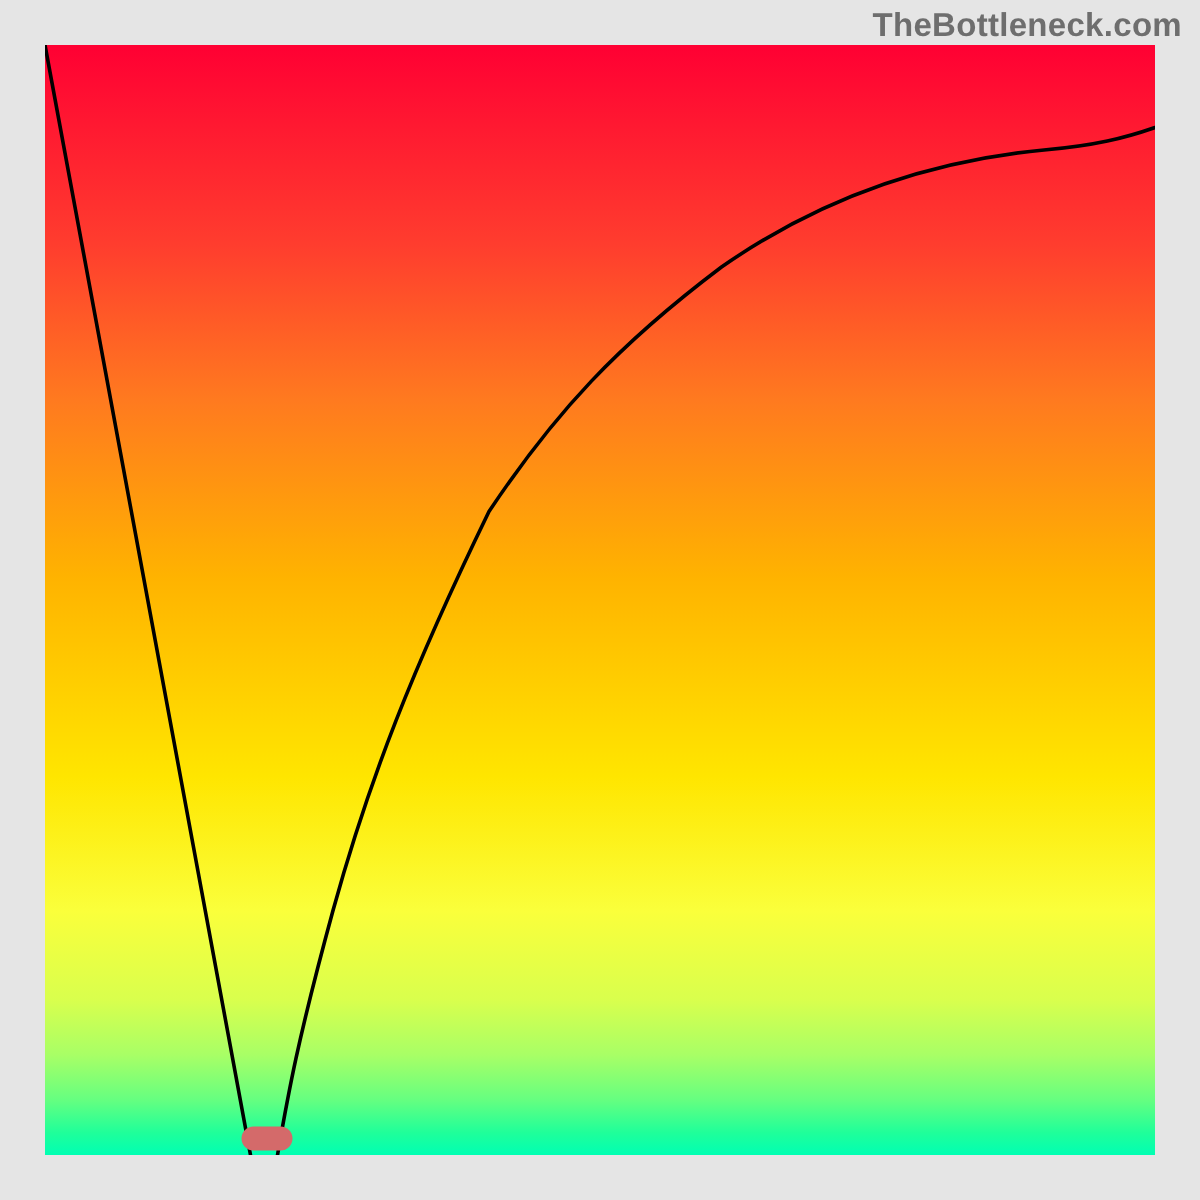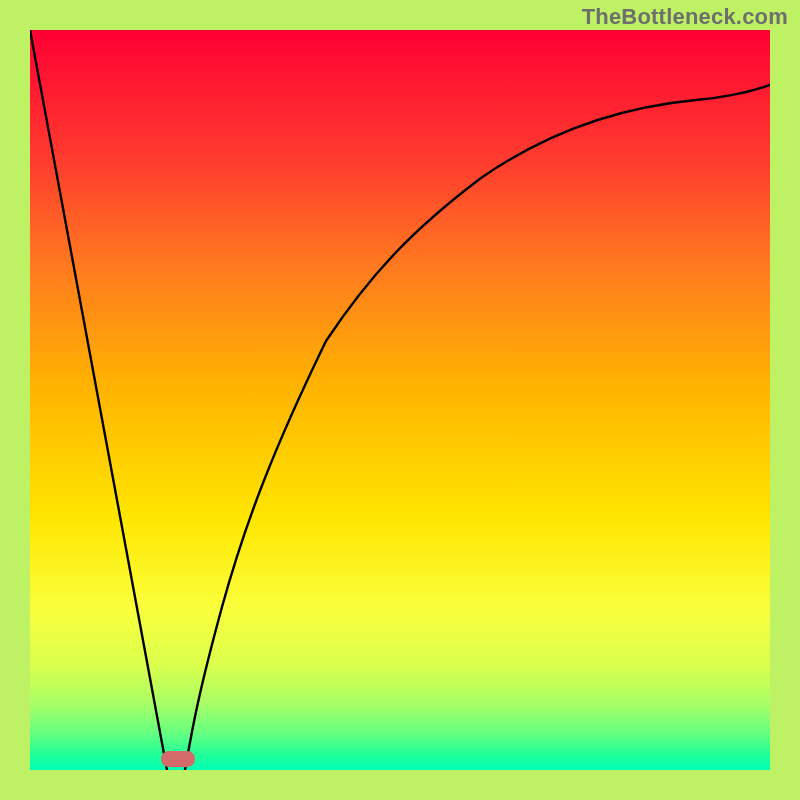--- a/index.html
+++ b/index.html
@@ -8,21 +8,21 @@
     width: 800px;
     height: 800px;
     overflow: hidden;
     background: #000;
     font-family: Arial, Helvetica, sans-serif;
   }
   .frame {
     position: relative;
     width: 800px;
     height: 800px;
-    background: #bef264;
+    background: #e5e5e5;
   }
   .plot-area {
     position: absolute;
     left: 30px;
     top: 30px;
     width: 740px;
     height: 740px;
     background: linear-gradient(to bottom,
       #ff0033 0%,
       #ff3d2e 18%,

